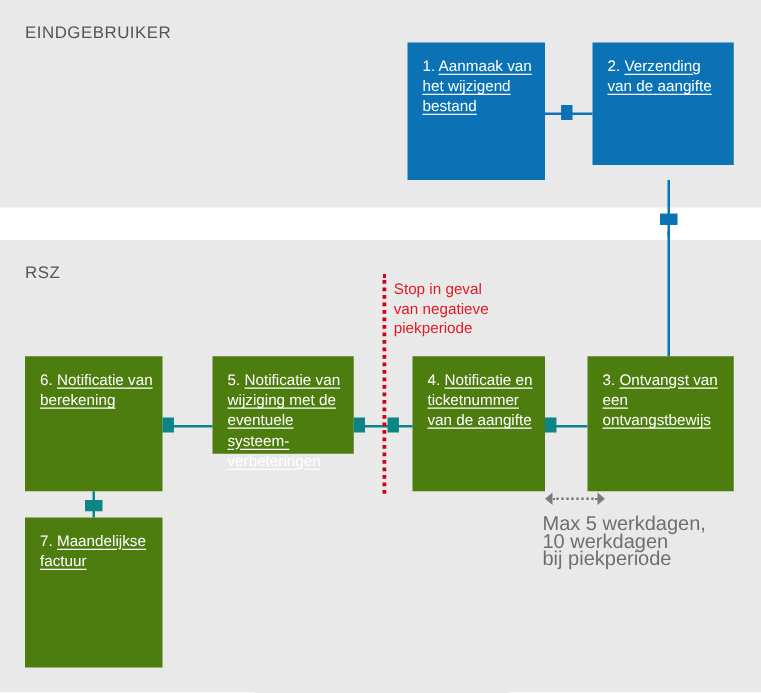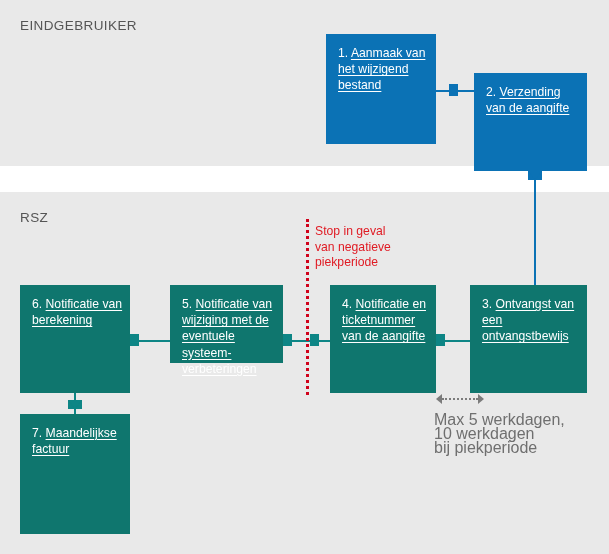--- a/index.html
+++ b/index.html
@@ -10,21 +10,21 @@
   #band-top{top:0;height:166px;}
   #band-bottom{top:192px;height:362px;}
 
   .lane-label{position:absolute;color:#555555;font-size:13.5px;letter-spacing:.4px;white-space:nowrap;}
 
   .node{position:absolute;box-sizing:border-box;padding:11px 4px 10px 12px;
         color:#ffffff;font-size:12.2px;line-height:16.2px;}
   .node .num{text-decoration:none;}
   .node .ttl{text-decoration:underline;text-underline-offset:2px;}
   .blue{background:#0b72b5;}
-  .teal{background:#0f766e;}
+  .teal{background:#4d7c0f;}
 
   .ln{position:absolute;}
   .ln.h{height:2px;}
   .ln.v{width:2px;}
   .b{background:#0b72b5;}
   .t{background:#0d8585;}
 
   .ah{position:absolute;width:0;height:0;}
   .ah.right.b{border-top:6px solid transparent;border-bottom:6px solid transparent;border-left:9px solid #0b72b5;}
   .ah.down.b{border-left:7px solid transparent;border-right:7px solid transparent;border-top:9px solid #0b72b5;}
@@ -49,21 +49,21 @@
   <div class="band" id="band-bottom"></div>
 
   <div class="lane-label" style="left:20px;top:18px;">EINDGEBRUIKER</div>
   <div class="lane-label" style="left:20px;top:210px;">RSZ</div>
 
   <div class="node blue" style="left:326px;top:34px;width:110px;height:110px;">
     <span class="num">1.</span>
     <span class="ttl">Aanmaak van het wijzigend bestand</span>
   </div>
 
-  <div class="node blue" style="left:474px;top:34px;width:113px;height:98px;margin-top:39px;">
+  <div class="node blue" style="left:474px;top:34px;width:113px;height:98px;">
     <span class="num">2.</span>
     <span class="ttl">Verzending van de aangifte</span>
   </div>
 
   <div class="ln h b" style="left:436px;top:90px;width:38px;"></div>
   <div class="ah right b" style="left:449px;top:84px;"></div>
 
   <div class="ln v b" style="left:534px;top:144px;height:45px;"></div>
   <div class="ah down b" style="left:528px;top:171px;"></div>
   <div class="ln v b" style="left:534px;top:185px;height:100px;"></div>

